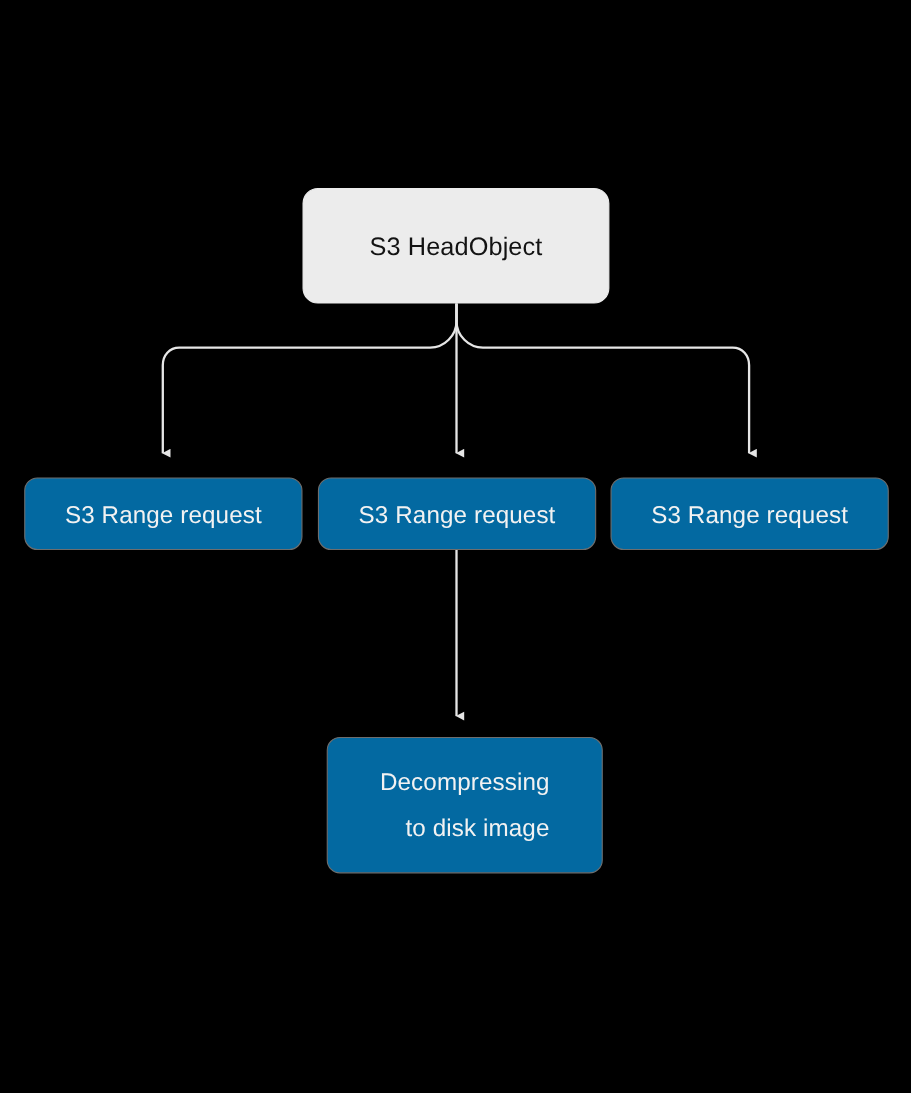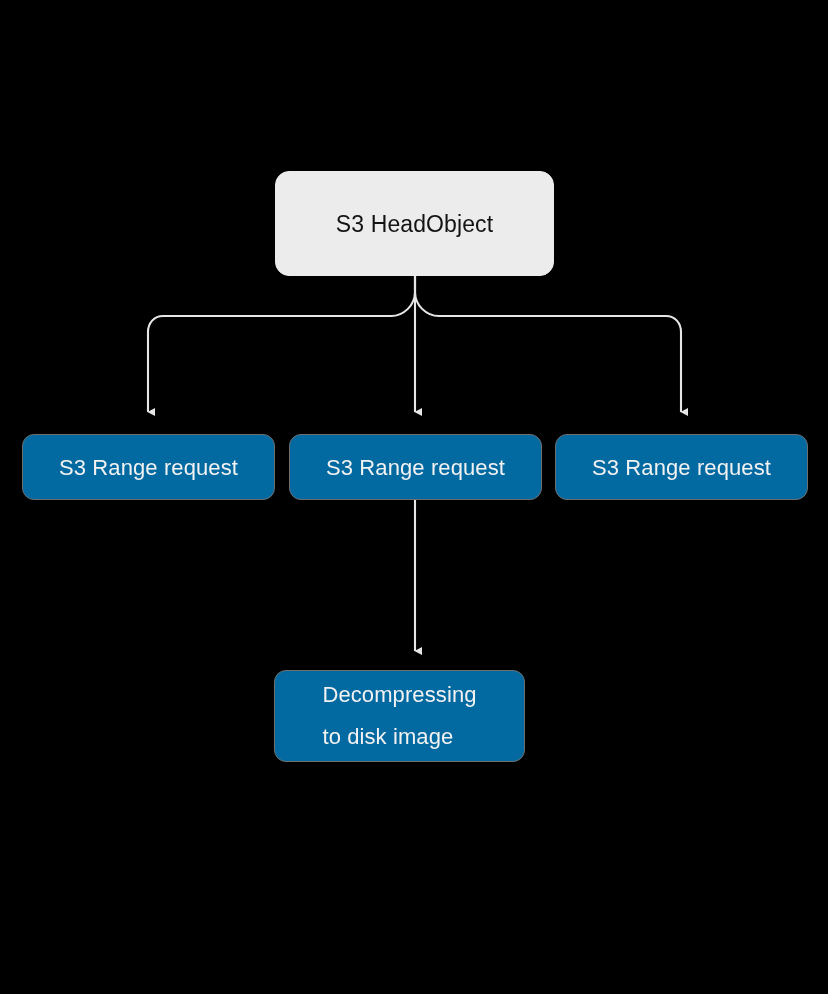--- a/index.html
+++ b/index.html
@@ -30,21 +30,21 @@
     width: 828px;
     height: 994px;
     pointer-events: none;
   }
   .node {
     position: absolute;
     box-sizing: border-box;
     display: flex;
     align-items: center;
     justify-content: center;
-    text-align: left;
+    text-align: right;
     border-radius: 12px;
     letter-spacing: 0.1px;
   }
   .node-label {
     display: block;
     white-space: pre-line;
   }
   
   .node--root {
     background: #ececec;
@@ -78,24 +78,24 @@
     width: 253px;
     height: 66px;
   }
   #node-range-3 {
     left: 555px;
     top: 434px;
     width: 253px;
     height: 66px;
   }
   #node-decompress {
-    left: 274px;
+    left: 297px;
     top: 670px;
     width: 251px;
-    height: 92px;
+    height: 124px;
     font-size: 22px;
     line-height: 42px;
   }
 </style>
 </head>
 <body>
 
 <div id="diagram-canvas">
 
   <svg id="edge-layer" viewBox="0 0 828 994" width="828" height="994" xmlns="http://www.w3.org/2000/svg">

